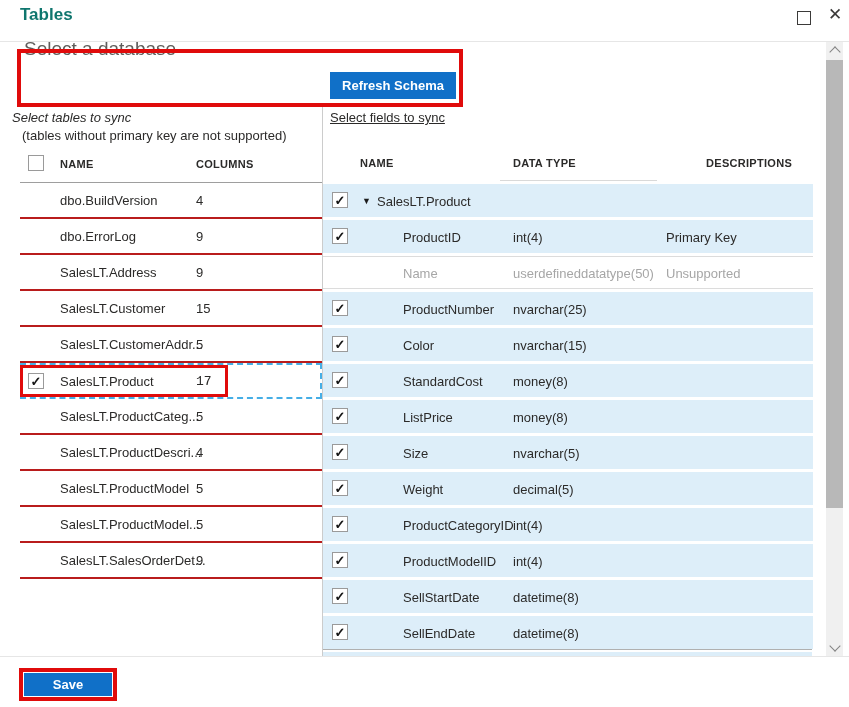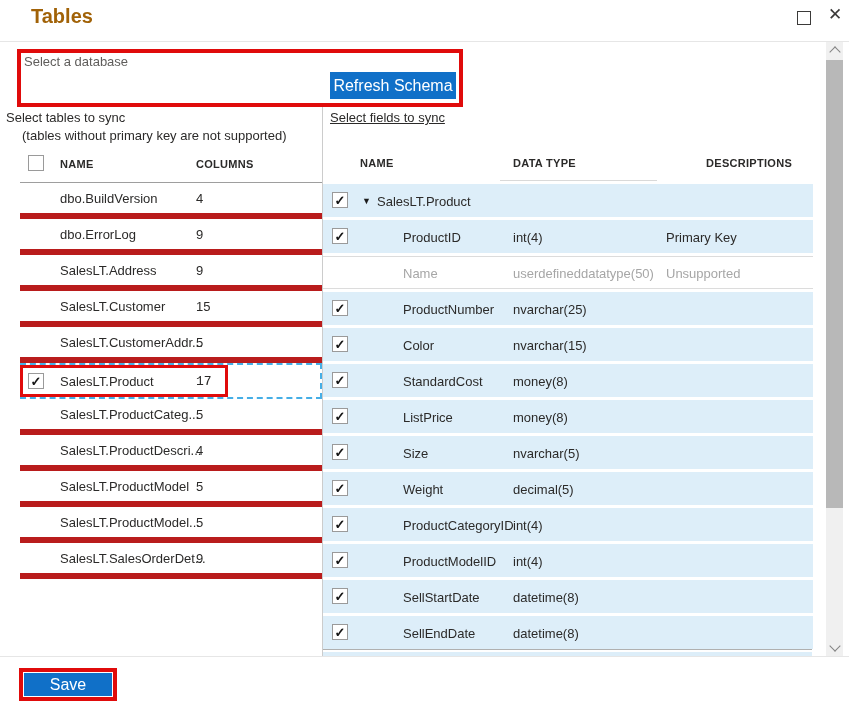--- a/index.html
+++ b/index.html
@@ -1,48 +1,48 @@
 <!DOCTYPE html>
 <html style="--accent-blue: #1070c8; --highlight-red: #e00b0b; --row-highlight-blue: #ddeef9; --selection-dashed-blue: #45aee6; --dropdown-border-purple: #7c2090; --unsupported-gray: #a6a6a6;"><head>
 <meta charset="utf-8">
 <style>
   html,body{margin:0;padding:0;background:#fff;}
   #root{position:relative;width:849px;height:707px;background:#fff;overflow:hidden;
         font-family:"Liberation Sans",sans-serif;color:#2b2a29;}
   .abs{position:absolute;}
 
   
-  .title{left:31px;top:5px;font-size:20px;font-weight:600;color:#a16207;}
+  .title{left:20px;top:5px;font-size:17px;font-weight:600;color:#0f766e;}
   .win-max{left:797px;top:11px;width:12px;height:12px;border:1px solid #3b3a39;background:#fff;}
   .win-close{left:828px;top:4px;font-size:17px;color:#3b3a39;line-height:22px;}
   .divider{height:1px;background:#e6e6e6;}
 
   
   .hl-box{border:4px solid var(--highlight-red);box-sizing:border-box;pointer-events:none;z-index:30;}
-  .db-label{left:24px;top:54px;font-size:13px;color:#5f5d5b;}
+  .db-label{left:24px;top:38px;font-size:19px;color:#5f5d5b;}
   .db-select{left:24px;top:72px;width:298px;height:27px;border:2px solid var(--dropdown-border-purple);
              box-sizing:border-box;background:#fff;display:flex;align-items:center;padding-left:8px;
              font-size:13px;color:#1b1b1b;cursor:pointer;}
   .db-chevron{position:absolute;right:12px;top:8px;width:8px;height:8px;border-right:1.6px solid #333;
               border-bottom:1.6px solid #333;transform:rotate(45deg);}
-  .btn{background:var(--accent-blue);color:#fff;font-size:16px;font-weight:normal;
+  .btn{background:var(--accent-blue);color:#fff;font-size:13px;font-weight:bold;
        display:flex;align-items:center;justify-content:center;cursor:pointer;border:none;}
   .refresh-btn{left:330px;top:72px;width:126px;height:27px;}
 
   
   .panel-heading{font-size:13px;color:#2b2a29;}
   .tables-header{left:20px;top:146px;width:302px;height:37px;border-bottom:1px solid #9e9e9e;box-sizing:border-box;}
   .col-h{position:absolute;top:12px;font-size:11px;font-weight:bold;color:#2b2a29;letter-spacing:.3px;}
   .checkbox{position:absolute;width:16px;height:16px;border:1px solid #9a9a9a;background:#fff;
             display:flex;align-items:center;justify-content:center;font-size:13px;font-weight:900;
             color:#141414;box-sizing:border-box;cursor:pointer;}
   .tables-header .checkbox{left:8px;top:9px;}
 
   #tables-list{left:20px;top:183px;width:302px;}
-  .lrow{position:relative;height:36px;border-bottom:6px solid #b91c1c;box-sizing:border-box;
+  .lrow{position:relative;height:36px;border-bottom:2px solid #b91c1c;box-sizing:border-box;
         font-size:13px;cursor:pointer;}
   .lrow .checkbox{left:8px;top:9px;}
   .lname{position:absolute;left:40px;top:50%;transform:translateY(-50%);}
   .lcols{position:absolute;left:176px;top:50%;transform:translateY(-50%);}
   .lrow.selected{border:2px dashed var(--selection-dashed-blue);}
   .lrow.selected .checkbox{left:6px;top:8px;}
   .lrow.selected .lname{left:38px;}
   .lrow.selected .lcols{left:174px;font-family:Liberation Mono, monospace;}
   .lrow.selected::after{content:"";position:absolute;left:-2px;top:0px;width:202px;height:26px;
         border:3px solid var(--highlight-red);pointer-events:none;z-index:30;}
@@ -89,21 +89,21 @@
 
   <div class="abs title">Tables</div>
   <div class="abs win-max"></div>
   <div class="abs win-close">✕</div>
   <div class="abs divider" style="left:0;top:41px;width:849px;"></div>
 
   <div class="abs hl-box" style="left:17px;top:49px;width:446px;height:58px;"></div>
   <div class="abs db-label">Select a database</div>
   <div class="abs btn refresh-btn">Refresh Schema</div>
 
-  <div class="abs panel-heading" style="left:6px;top:110px;">Select tables to sync</div>
+  <div class="abs panel-heading" style="left:12px;top:110px;font-style:italic;">Select tables to sync</div>
   <div class="abs panel-heading" style="left:22px;top:128px;text-align:center;">(tables without primary key are not supported)</div>
 
   <div class="abs tables-header">
     <span class="checkbox"></span>
     <span class="col-h" style="left:40px;">NAME</span>
     <span class="col-h" style="left:176px;">COLUMNS</span>
   </div>
   <div class="abs" id="tables-list">
       <div class="lrow">
         <span class="lname">dbo.BuildVersion</span>

